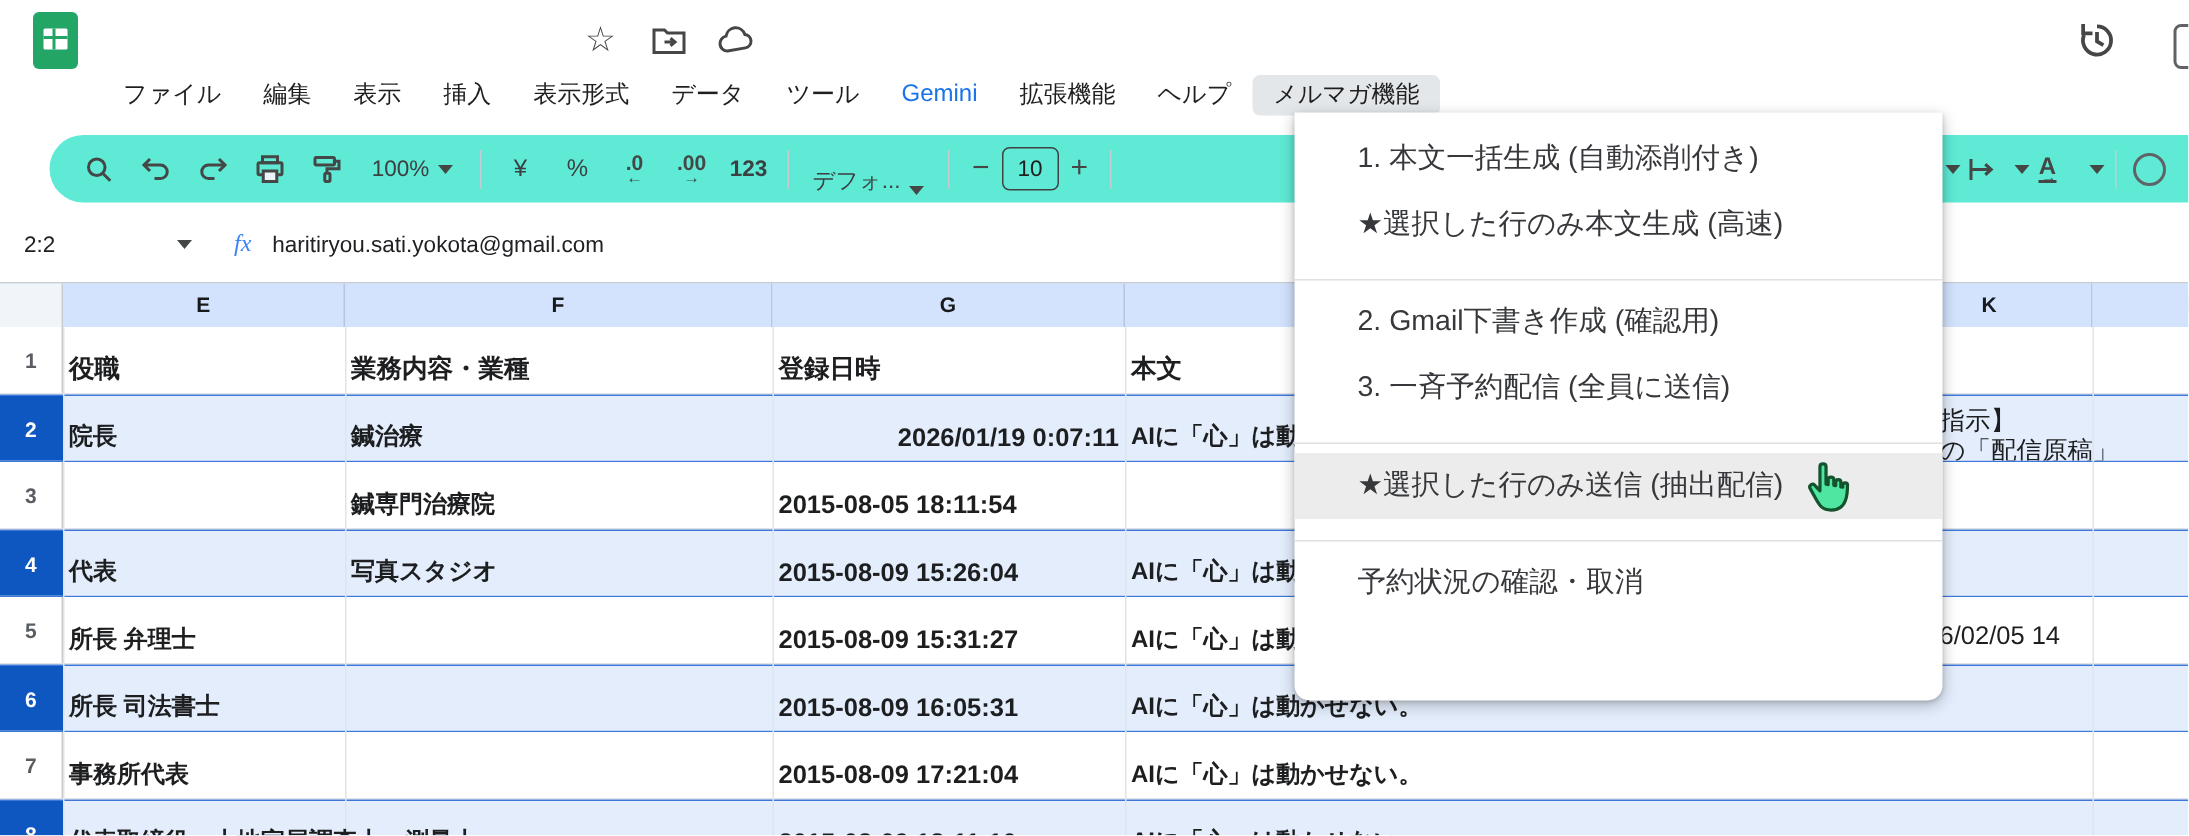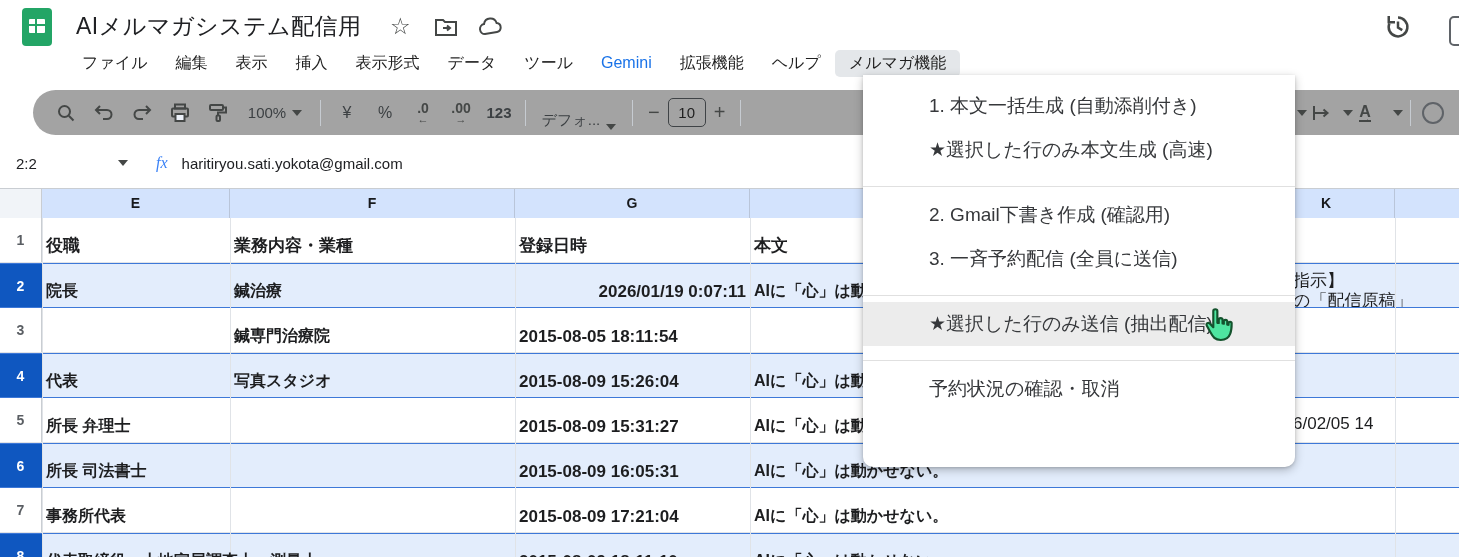--- a/index.html
+++ b/index.html
@@ -15,21 +15,21 @@
   .tb-ico{color:#444746;}
   .star{left:390px;top:13px;font-size:23px;}
   .histwrap{left:1383px;top:12px;}
   .partial-right{left:1449px;top:16px;width:22px;height:26px;border:2.5px solid #5f6368;border-radius:5px;}
   
   .menubar{left:68px;top:48px;height:30px;display:flex;align-items:center;}
   .menubar .mi{padding:3px 14px;font-size:16px;color:#1f1f1f;border-radius:5px;white-space:nowrap;}
   .menubar .mi.active{background:#e4e7ea;}
   .menubar .mi.gemini{color:#1a73e8;}
   
-  .toolbar{left:33px;top:90px;width:1426px;height:45px;background:#a3a3a3;border-radius:24px 0 0 24px;display:flex;align-items:center;padding-left:14px;box-sizing:border-box;color:#444746;}
+  .toolbar{left:33px;top:90px;width:1426px;height:45px;background:#5eead4;border-radius:24px 0 0 24px;display:flex;align-items:center;padding-left:14px;box-sizing:border-box;color:#444746;}
   .titem{display:flex;align-items:center;justify-content:center;min-width:38px;height:34px;border-radius:4px;}
   .titem svg{display:block;}
   .ttext{font-size:15px;color:#3c4043;}
   .caret{width:0;height:0;border-left:5px solid transparent;border-right:5px solid transparent;border-top:6px solid #444746;margin-left:6px;}
   .vsep{width:1px;height:26px;background:#c6cbd1;margin:0 7px;}
   .decimal{display:flex;flex-direction:column;align-items:center;line-height:1;}
   .decimal .num{font-size:14px;font-weight:600;}
   .decimal .arr{font-size:11px;margin-top:-1px;}
   .fontsize-box{width:36px;height:27px;border:1.5px solid #3f4346;border-radius:5px;display:flex;align-items:center;justify-content:center;font-size:15px;color:#1f1f1f;background:transparent;}
   .pm{font-size:20px;color:#444746;padding:0 8px;}
@@ -55,34 +55,33 @@
   .rownum{position:absolute;left:0;top:0;width:42px;height:100%;box-sizing:border-box;border-right:1px solid #c9cdd2;text-align:center;display:flex;align-items:center;justify-content:center;font-size:14px;font-weight:600;color:#5a5e63;background:#fff;}
   .grow.sel .rownum{background:#0f57c0;color:#fff;border-right:1px solid #0f57c0;}
   .cell{position:absolute;bottom:5px;font-weight:600;color:#1d1e20;white-space:nowrap;z-index:4;}
   .cjk{font-size:16px;}
   .dt{font-size:17px;}
   .vline{position:absolute;top:30px;bottom:0;width:1px;background:#e0e3e7;z-index:3;}
   .frag{position:absolute;font-weight:400;color:#1d1e20;white-space:nowrap;z-index:5;}
   
   .cmenu{left:863px;top:75px;width:432px;height:392px;background:#fff;border-radius:0 0 10px 10px;
     box-shadow:0 3px 10px rgba(0,0,0,.25),0 1px 3px rgba(0,0,0,.15);z-index:10;padding-top:9px;box-sizing:border-box;}
-  .cmenu .item{height:44px;line-height:44px;padding-left:66px;font-size:19px;color:#36383b;font-weight:500;white-space:nowrap;}
+  .cmenu .item{height:44px;line-height:44px;padding-left:42px;font-size:19px;color:#36383b;font-weight:500;white-space:nowrap;}
   .cmenu .item.hovered{background:#ececec;}
   .cmenu .divider{height:1px;background:#e0e0e0;margin:14px 0 6px 0;}
   .cursor{left:1202px;top:306px;z-index:20;}
 </style>
 </head>
 <body>
 
 <div id="app">
 
   <div class="abs logo">
       <div class="grid-glyph"></div>
     </div>
-  <div class="abs doc-title">AIメルマガシステム配信用</div>
   <div class="abs star tb-ico">☆</div>
   <div class="abs" style="left:434px;top:17px;">
     <svg width="24" height="20" viewBox="0 0 24 20">
         <path d="M2 3 h7 l2 2 h11 v13 H2 Z" fill="none" stroke="#444746" stroke-width="2"></path>
         <path d="M9 11 h6 M13 8.5 L16 11 L13 13.5" fill="none" stroke="#444746" stroke-width="2"></path>
       </svg>
   </div>
   <div class="abs" style="left:478px;top:17px;">
     <svg width="26" height="20" viewBox="0 0 26 20">
         <path d="M7 17 a5 5 0 0 1 -1-9.9 A6.5 6.5 0 0 1 18.6 6 a4.5 4.5 0 0 1 .4 8.9 Z" fill="none" stroke="#444746" stroke-width="2"></path>

